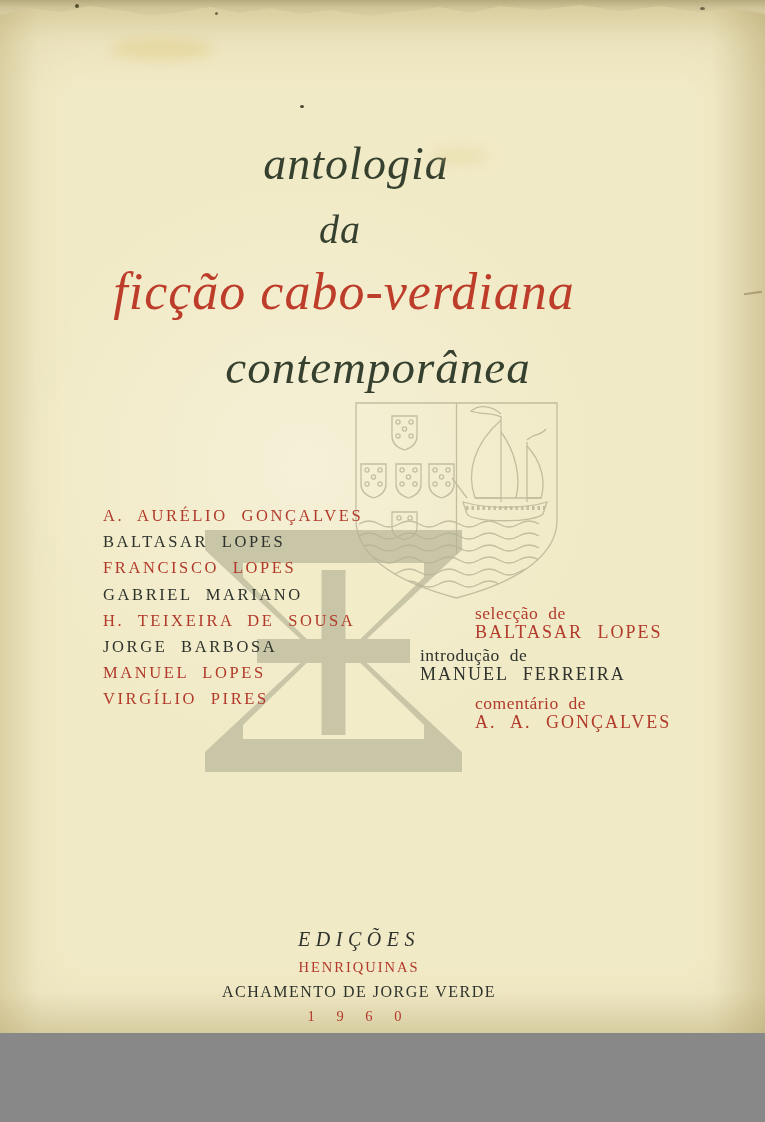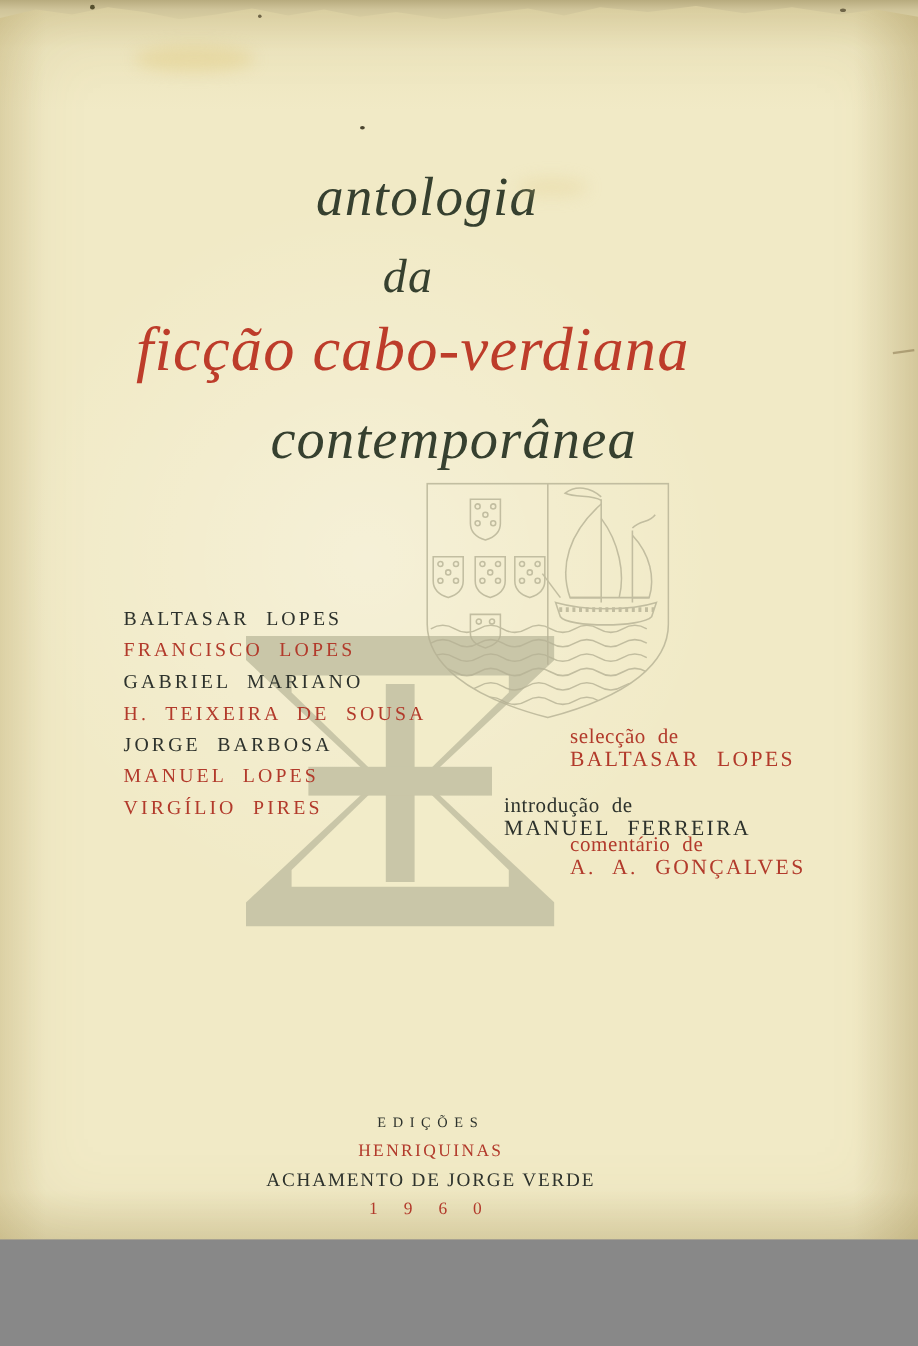--- a/index.html
+++ b/index.html
@@ -37,26 +37,26 @@
   .authors{position:absolute;left:103px;top:503px;}
   .author-line{font-size:16.5px;line-height:26.2px;letter-spacing:2.6px;word-spacing:7px;white-space:nowrap;}
   [data-variant="red"]{color:#b23a2b;}
   [data-variant="dark"]{color:#2d322c;}
 
   
   .credit-group{position:absolute;white-space:nowrap;}
   .credit-role{font-size:17.5px;line-height:18.6px;letter-spacing:0.5px;word-spacing:5px;}
   .credit-name{font-size:18px;line-height:19.5px;letter-spacing:2px;word-spacing:8px;}
   .g1{left:475px;top:604px;}
-  .g2{left:420px;top:662px;}
+  .g2{left:420px;top:646px;}
   .g3{left:475px;top:694px;}
 
   
   .publisher{position:absolute;left:8px;top:928px;width:702px;text-align:center;color:#2d322c;}
-  .pub-l1{font-size:12px;letter-spacing:5.5px;margin-bottom:8px;}
+  .pub-l1{font-size:20px;letter-spacing:5.5px;margin-bottom:8px;font-style:italic;}
   .pub-l2{font-size:14.5px;letter-spacing:2px;color:#b23a2b;margin-bottom:7px;}
   .pub-l3{font-size:16px;letter-spacing:1.5px;margin-bottom:7px;}
   .pub-year{font-size:14.5px;letter-spacing:9px;color:#b23a2b;}
 
   
   .watermark{position:absolute;left:205px;top:530px;}
   .emblem{position:absolute;left:355px;top:402px;}
 </style>
 </head>
 <body>
@@ -149,20 +149,21 @@
   </svg>
 
   <div class="title-block">
     <div class="t-line t1">antologia</div>
     <div class="t-line t2">da</div>
     <div class="t-line t3">ficção cabo-verdiana</div>
     <div class="t-line t4">contemporânea</div>
   </div>
 
   <div class="authors">
+    <div class="author-line" data-variant="red">A. AURÉLIO GONÇALVES</div>
     <div class="author-line" data-variant="dark">BALTASAR LOPES</div>
     <div class="author-line" data-variant="red">FRANCISCO LOPES</div>
     <div class="author-line" data-variant="dark">GABRIEL MARIANO</div>
     <div class="author-line" data-variant="red">H. TEIXEIRA DE SOUSA</div>
     <div class="author-line" data-variant="dark">JORGE BARBOSA</div>
     <div class="author-line" data-variant="red">MANUEL LOPES</div>
     <div class="author-line" data-variant="red">VIRGÍLIO PIRES</div>
   </div>
 
   <div class="credit-group g1" data-variant="red">

